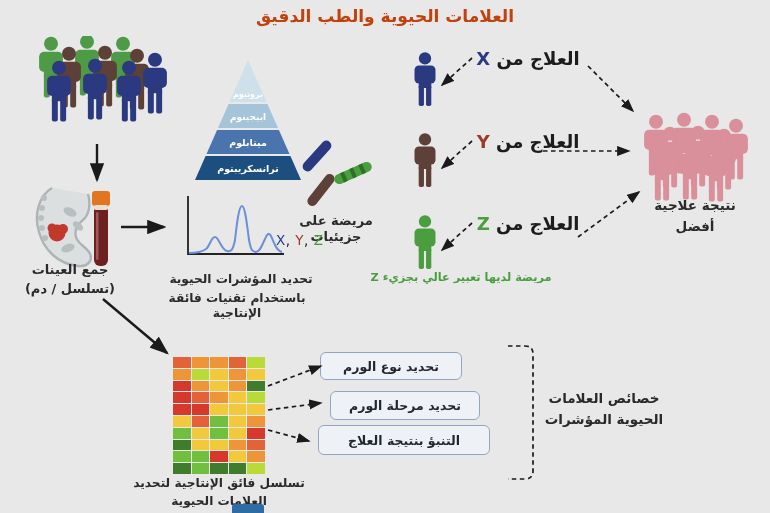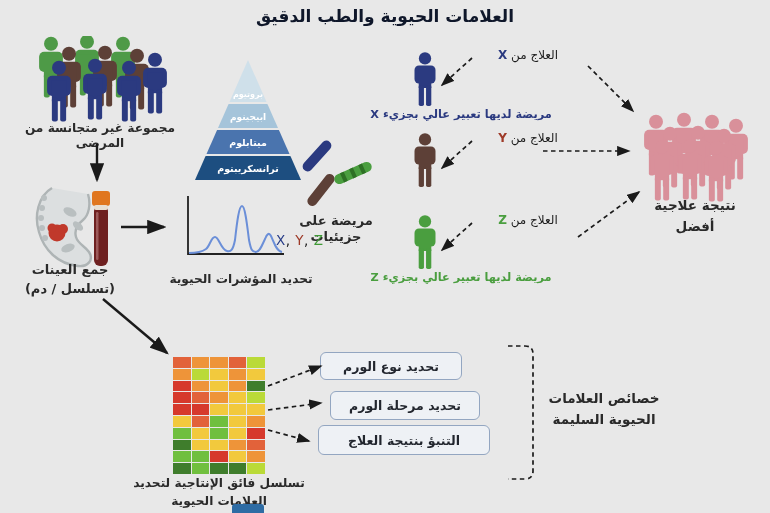--- a/index.html
+++ b/index.html
@@ -4,27 +4,27 @@
 <style>
   html,body{margin:0;padding:0;}
   .canvas{
     position:relative;width:770px;height:513px;
     background:#e8e8e8;overflow:hidden;
     font-family:"DejaVu Sans",sans-serif;color:#1c1c1c;
   }
   .abs{position:absolute;}
   .title{
     top:6px;left:0;width:770px;text-align:center;
-    font-size:17px;font-weight:bold;color:#0f172a;
+    font-size:17px;font-weight:bold;color:#c2410c;
   }
   .lbl{font-weight:bold;color:#2a2a2a;text-align:center;line-height:1.25;}
   .s12{font-size:12.2px;}
   .s13{font-size:13px;}
   .s14{font-size:13.5px;}
-  .treatment{font-size:12px;font-weight:normal;text-align:center;}
+  .treatment{font-size:18px;font-weight:bold;text-align:center;}
   .expr{font-size:11.3px;font-weight:bold;text-align:center;}
   .outbox{
     background:#eef1f5;border:1.5px solid #93a6c1;border-radius:6px;
     display:flex;align-items:center;justify-content:center;
     font-size:12.5px;font-weight:bold;color:#22262e;
   }
   .heatmap{
     display:grid;grid-template-columns:repeat(5,17.6px);
     grid-auto-rows:10.8px;gap:1px;background:#e8e8e8;
   }
@@ -83,21 +83,20 @@
       <use href="#person" xlink:href="#person" x="40" y="-2" width="34" height="62" fill="#4e9a47"></use>
       <use href="#person" xlink:href="#person" x="76" y="0" width="34" height="62" fill="#4e9a47"></use>
       <use href="#person" xlink:href="#person" x="22" y="10" width="34" height="62" fill="#5d4037"></use>
       <use href="#person" xlink:href="#person" x="58" y="9" width="34" height="62" fill="#5d4037"></use>
       <use href="#person" xlink:href="#person" x="90" y="12" width="34" height="62" fill="#5d4037"></use>
       <use href="#person" xlink:href="#person" x="108" y="16" width="34" height="62" fill="#2b3a80"></use>
       <use href="#person" xlink:href="#person" x="12" y="24" width="34" height="62" fill="#2b3a80"></use>
       <use href="#person" xlink:href="#person" x="48" y="22" width="34" height="62" fill="#2b3a80"></use>
       <use href="#person" xlink:href="#person" x="82" y="24" width="34" height="62" fill="#2b3a80"></use>
     </svg>
-  <div class="abs lbl s12" style="top:121px;left:16px;width:168px" dir="rtl">مجموعة غير متجانسة من المرضى</div>
 
   <svg class="abs" style="top:186px;left:28px" width="90" height="88" viewBox="0 0 90 88">
     <path d="M24 2 C10 10 6 30 11 46 C16 64 30 78 50 80 C60 81 66 74 61 66 C57 60 50 58 48 51 C46 44 50 38 55 34 C61 29 63 18 60 8" stroke-linejoin="round" stroke="#aeb4b5" stroke-width="2.4" fill="#dcdfe0"></path>
     <g fill="#b9bfc0">
       <circle cx="16" cy="12" r="3"></circle>
         <circle cx="14" cy="22" r="3"></circle>
       <circle cx="13" cy="32" r="3"></circle>
         <circle cx="14" cy="42" r="3"></circle>
       <circle cx="17" cy="52" r="3"></circle>
       <ellipse cx="42" cy="26" rx="7" ry="4" transform="rotate(25 42 26)"></ellipse>
@@ -128,20 +127,21 @@
     <text x="53" y="62" text-anchor="middle" font-size="9" fill="#ffffff" font-weight="bold">ابيجينوم</text>
     <text x="53" y="88" text-anchor="middle" font-size="9.5" fill="#ffffff" font-weight="bold">ميتابلوم</text>
     <text x="53" y="114" text-anchor="middle" font-size="9.5" fill="#ffffff" font-weight="bold">ترانسكريبتوم</text>
   </svg>
 
   <svg class="abs" style="top:192px;left:178px" width="112" height="72" viewBox="0 0 112 72">
     <path d="M10 4 V62 H106" stroke="#222" stroke-width="1.8" fill="none"></path>
     <path d="M11,61 C20,61 24,60 28,57 C32,54 33,45 37,45 C41,45 43,58 49,59 C53,60 55,58 57,48 C59,30 61,14 64,14 C67,14 69,32 71,48 C73,58 74,60 78,60 C82,60 84,53 87,47 C89,42 91,40 93,44 C96,50 98,59 104,60" stroke-width="2" fill="none" stroke="#6b8fd8"></path>
   </svg>
   <div class="abs lbl s12" style="top:272px;left:162px;width:158px" dir="rtl">تحديد المؤشرات الحيوية</div>
+  <div class="abs lbl s12" style="top:291px;left:143px;width:188px" dir="rtl">باستخدام تقنيات فائقة الإنتاجية</div>
 
   <svg class="abs" style="top:135px;left:295px" width="80" height="78" viewBox="0 0 80 78">
     <g transform="translate(22,21) rotate(42)" fill="#2b3a80">
       <rect x="-5" y="-19" width="10" height="38" rx="5"></rect>
     </g>
     <g transform="translate(26,55) rotate(38)" fill="#5d4037">
       <rect x="-5" y="-19" width="10" height="38" rx="5"></rect>
     </g>
     <g transform="translate(58,38) rotate(66)">
       <rect x="-5" y="-20" width="10" height="40" rx="5" fill="#4a9e3f"></rect>
@@ -152,23 +152,20 @@
   </svg>
 
   <div class="abs lbl s13" style="top:213px;left:276px;width:120px" dir="rtl">مريضة على جزيئيات</div>
   <div class="abs letters" style="top:232px;left:276px;width:120px" dir="ltr">
     <span style="color: rgb(39, 60, 135);">X</span><span>, </span><span style="color: rgb(158, 58, 40);">Y</span><span>, </span><span style="color: rgb(63, 154, 53);">Z</span>
   </div>
 
   <svg class="abs" style="top:52px;left:408px" width="34" height="54" viewBox="0 0 20 36">
     <use href="#person" fill="#2b3a80"></use>
   </svg>
-  <div class="abs expr" style="top: 108px; left: 352px; width: 218px; color: rgb(43, 58, 128);" dir="rtl">
-    <span>مريضة لديها تعبير عالي بجزيء</span> <b>X</b>
-  </div>
   <div class="abs treatment" style="top:48px;left:473px;width:110px" dir="rtl">
     <span>العلاج من</span> <b style="color: rgb(43, 58, 128);">X</b>
   </div>
 
   <svg class="abs" style="top:133px;left:408px" width="34" height="54" viewBox="0 0 20 36">
     <use href="#person" fill="#5d4037"></use>
   </svg>
   <div class="abs treatment" style="top:131px;left:473px;width:110px" dir="rtl">
     <span>العلاج من</span> <b style="color: rgb(158, 58, 40);">Y</b>
   </div>
@@ -251,17 +248,17 @@
       <div style="background: rgb(186, 218, 56);"></div>
     </div>
   <div class="abs lbl s12" style="top:476px;left:118px;width:202px" dir="rtl">تسلسل فائق الإنتاجية لتحديد</div>
   <div class="abs lbl s12" style="top:494px;left:118px;width:202px" dir="rtl">العلامات الحيوية</div>
 
   <div class="abs outbox" style="top:352px;left:320px;width:140px;height:26px" dir="rtl">تحديد نوع الورم</div>
   <div class="abs outbox" style="top:391px;left:330px;width:148px;height:27px" dir="rtl">تحديد مرحلة الورم</div>
   <div class="abs outbox" style="top:425px;left:318px;width:170px;height:28px" dir="rtl">التنبؤ بنتيجة العلاج</div>
 
   <div class="abs lbl s14" style="top:390px;left:540px;width:128px" dir="rtl">خصائص العلامات</div>
-  <div class="abs lbl s14" style="top:411px;left:540px;width:128px" dir="rtl">الحيوية السليمة</div>
+  <div class="abs lbl s14" style="top:411px;left:540px;width:128px" dir="rtl">الحيوية المؤشرات</div>
 
   <div class="abs plogo" style="top:504px;left:232px;width:32px;height:9px"></div>
 
 </div>
 
 </body></html>

